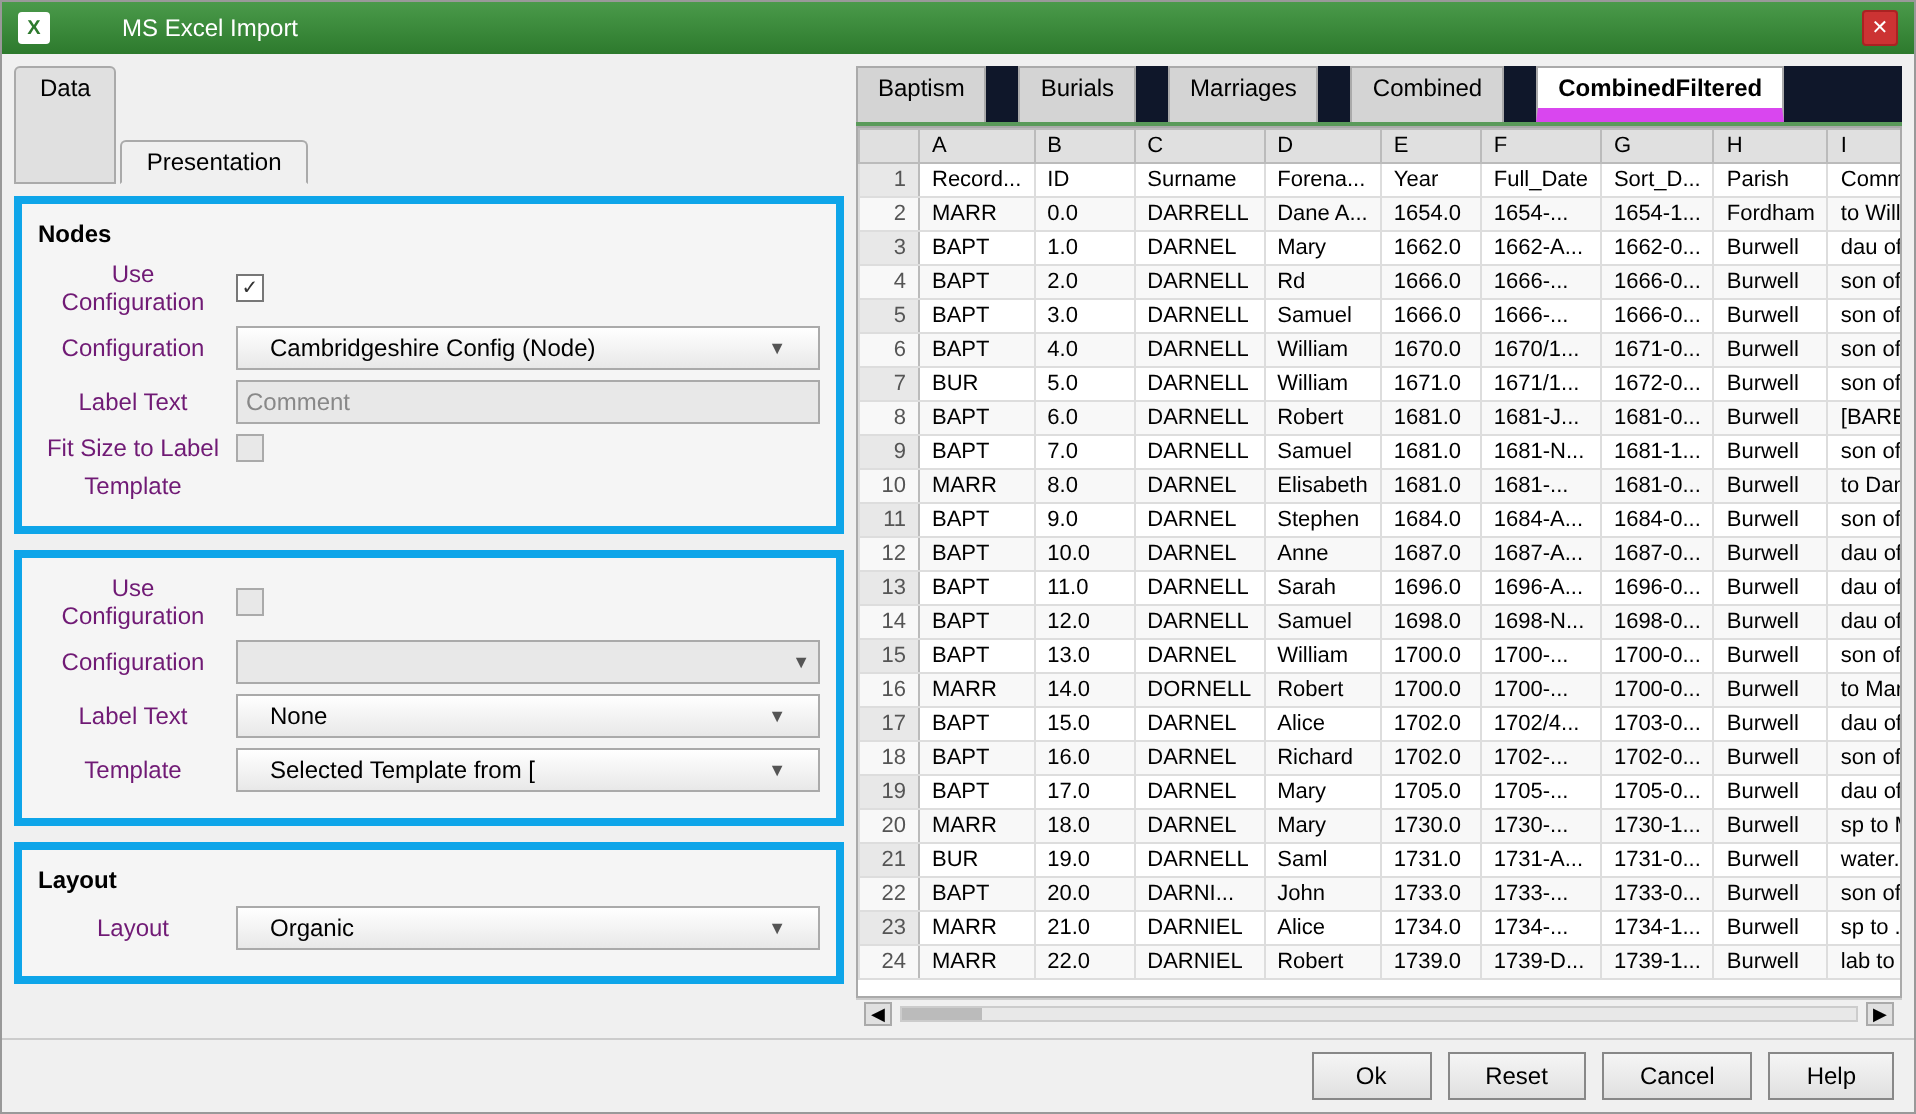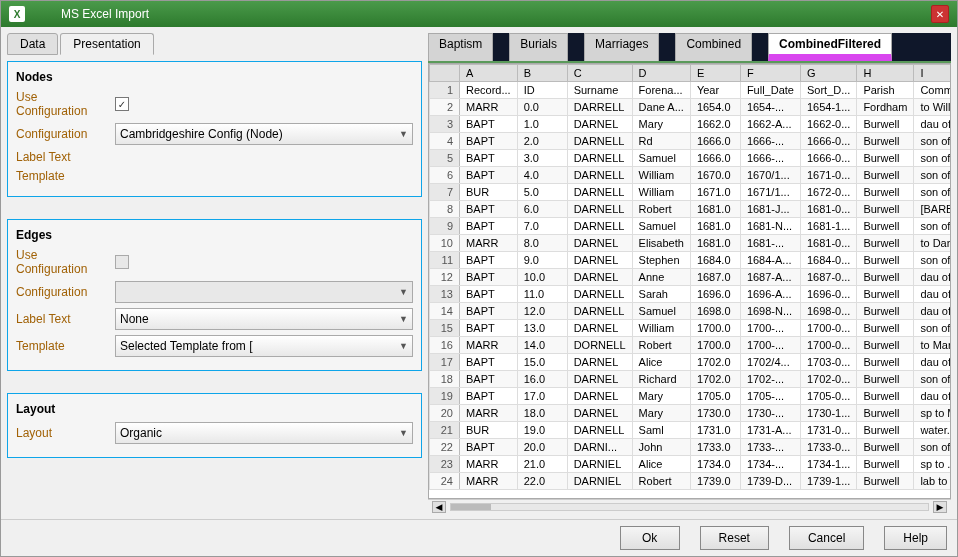--- a/index.html
+++ b/index.html
@@ -92,43 +92,45 @@
       border: 1px solid #aaa;
       background: #e0e0e0;
       cursor: pointer;
       border-radius: 3px 3px 0 0;
       font-size: 12px;
     }
     .tab.active {
       background: #f0f0f0;
       border-bottom: 1px solid #f0f0f0;
       z-index: 1;
+      margin-top: 37px;
     }
     .section-box {
-      border: 1px solid #0ea5e9;
+      border: 4px solid #0ea5e9;
       background: #f5f5f5;
       padding: 8px;
-      margin-bottom: 18px;
+      margin-bottom: 4px;
     }
     .section-title {
       font-weight: bold;
       margin-bottom: 6px;
       font-size: 12px;
     }
     .form-row {
       display: flex;
       align-items: center;
       margin-bottom: 5px;
       gap: 4px;
     }
     .form-label {
       width: 95px;
       font-size: 12px;
-      color: #a16207;
+      color: #701a75;
       flex-shrink: 0;
+      text-align: center;
     }
     .form-control {
       flex: 1;
     }
     .checkbox-control {
       width: 14px;
       height: 14px;
       border: 1px solid #777;
       background: white;
       display: flex;
@@ -140,21 +142,21 @@
       font-size: 10px;
     }
     .select-with-arrow {
       width: 100%;
       height: 22px;
       border: 1px solid #aaa;
       background: linear-gradient(to bottom, #ffffff, #e8e8e8);
       display: flex;
       align-items: center;
       justify-content: space-between;
-      padding: 0 4px;
+      padding: 0 16px;
       cursor: pointer;
       font-size: 12px;
     }
     .select-arrow {
       font-size: 9px;
       color: #555;
     }
     .input-disabled {
       background: #e8e8e8;
       border: 1px solid #aaa;
@@ -232,21 +234,21 @@
     }
     .col-header-num {
       text-align: center;
       min-width: 30px;
     }
     .bottom-bar {
       display: flex;
       justify-content: flex-end;
       align-items: center;
       padding: 6px 10px;
-      gap: 20px;
+      gap: 8px;
       background: #f0f0f0;
       border-top: 1px solid #ccc;
     }
     .btn {
       padding: 4px 18px;
       border: 1px solid #888;
       background: linear-gradient(to bottom, #f5f5f5, #e0e0e0);
       font-size: 12px;
       cursor: pointer;
       min-width: 60px;
@@ -323,28 +325,36 @@
           <span class="form-label">Configuration</span>
           <div class="form-control">
             <div class="select-with-arrow">
               <span>Cambridgeshire Config (Node)</span>
               <span class="select-arrow">▼</span>
             </div>
           </div>
         </div>
         <div class="form-row">
           <span class="form-label">Label Text</span>
+          <div class="form-control">
+            <div class="input-disabled" style="display:flex;align-items:center;">Comment</div>
+          </div>
+        </div>
+        <div class="form-row">
+          <span class="form-label">Fit Size to Label</span>
+          <div class="form-control">
+            <div class="checkbox-disabled"></div>
+          </div>
         </div>
         <div class="form-row">
           <span class="form-label">Template</span>
         </div>
       </div>
 
       <div class="section-box">
-        <div class="section-title">Edges</div>
         <div class="form-row">
           <span class="form-label">Use Configuration</span>
           <div class="form-control">
             <div class="checkbox-disabled"></div>
           </div>
         </div>
         <div class="form-row">
           <span class="form-label">Configuration</span>
           <div class="form-control">
             <div class="input-disabled" style="height:22px;display:flex;align-items:center;justify-content:space-between;">

